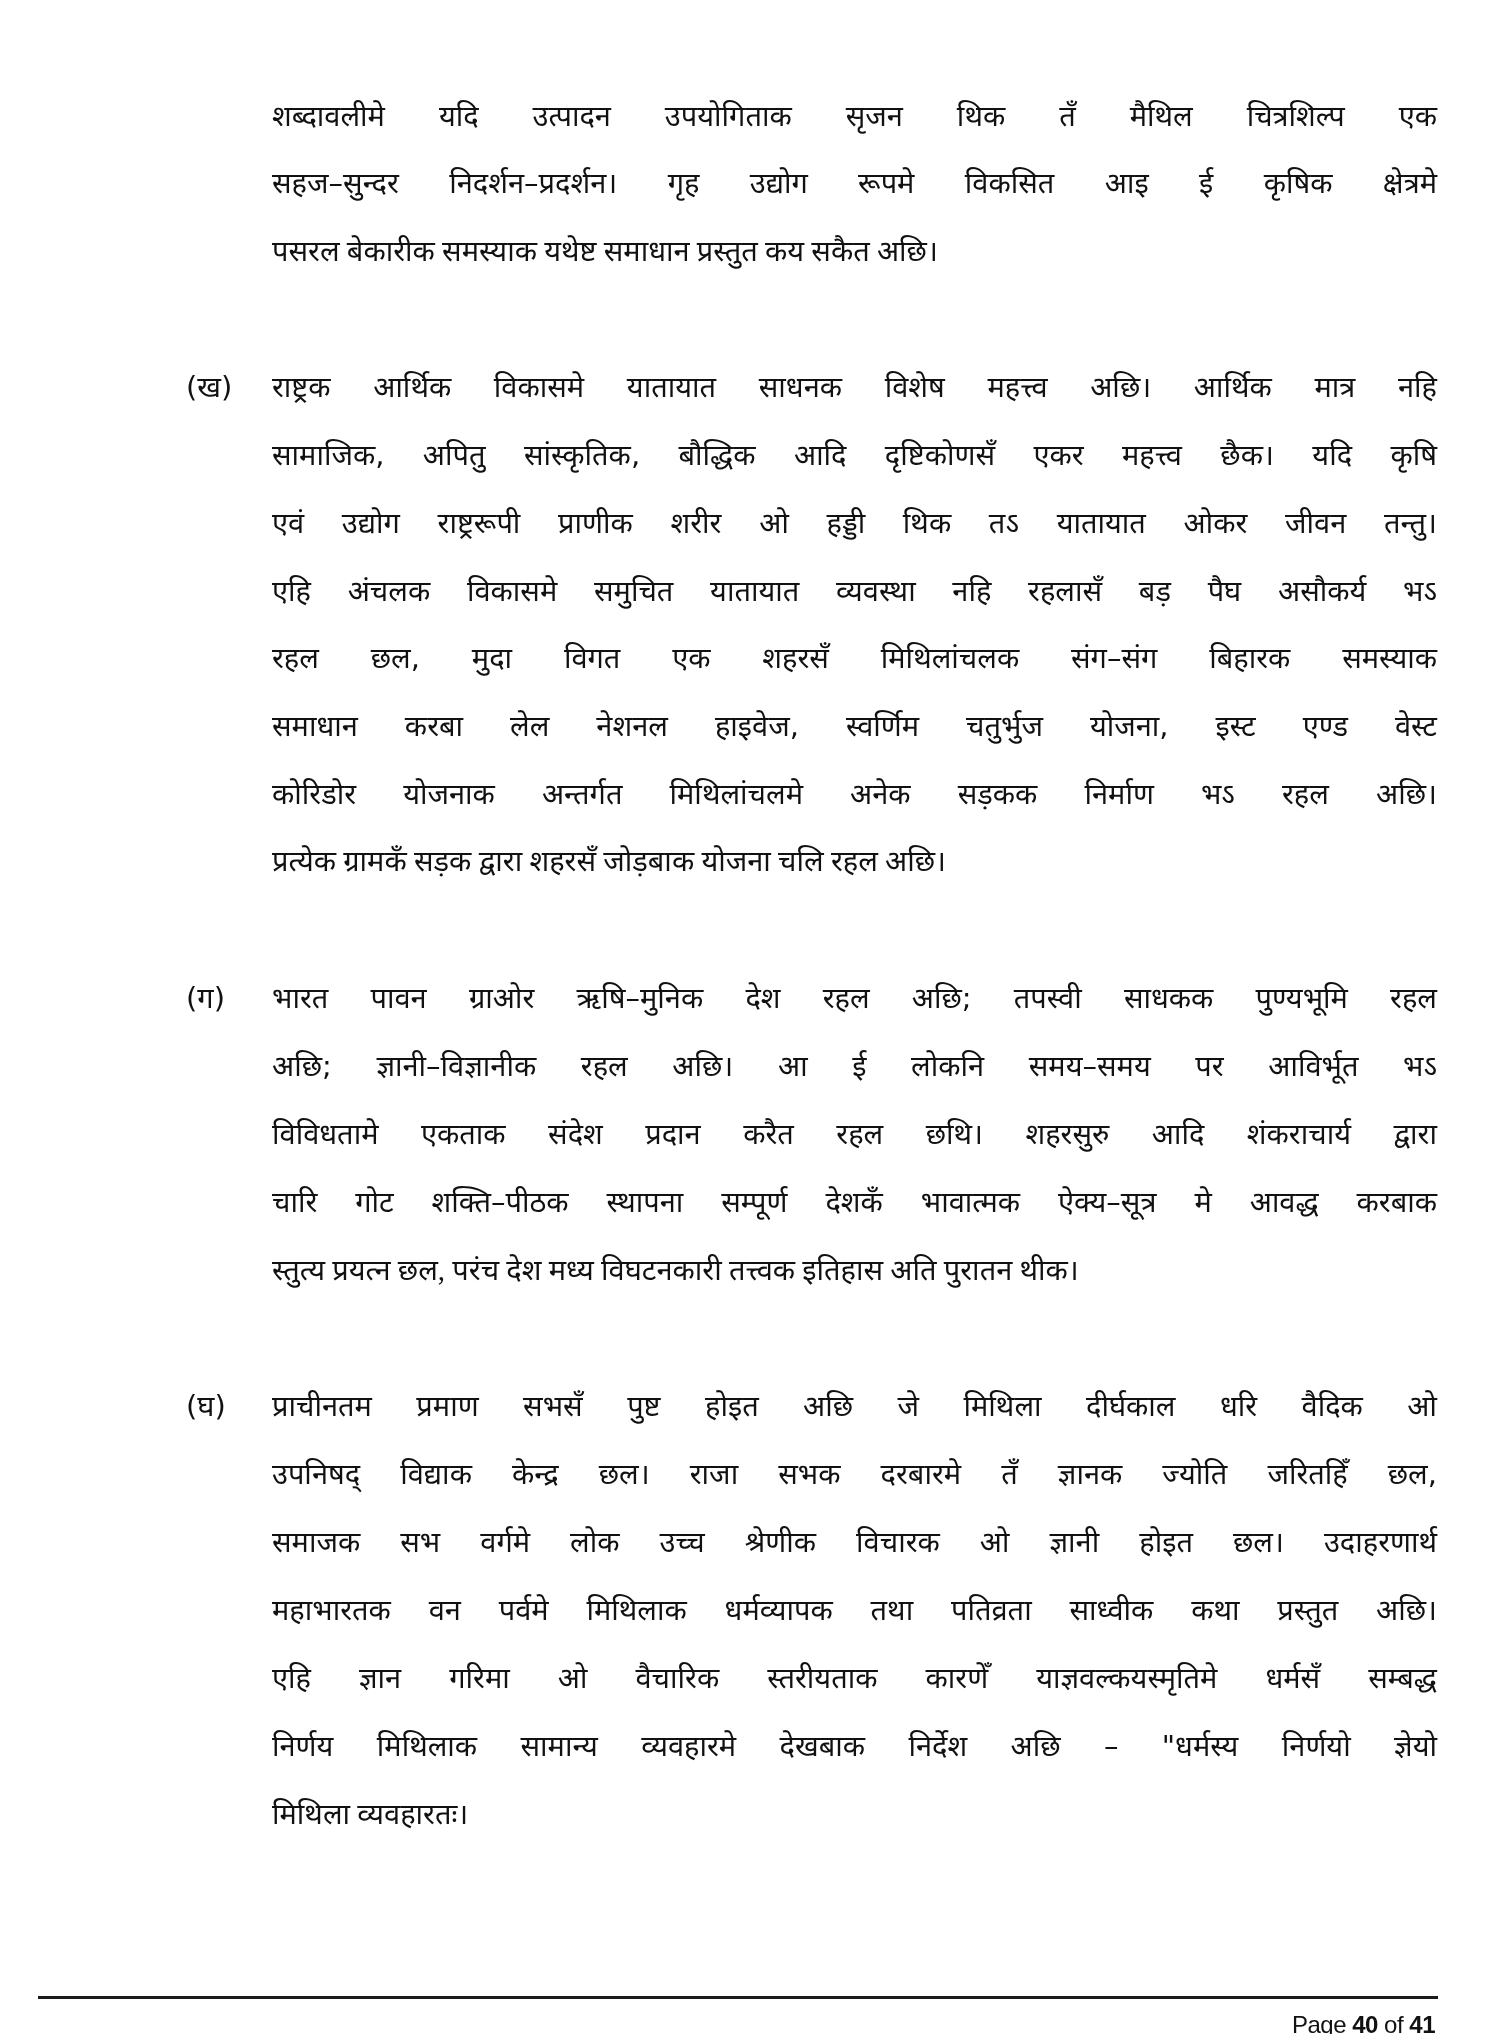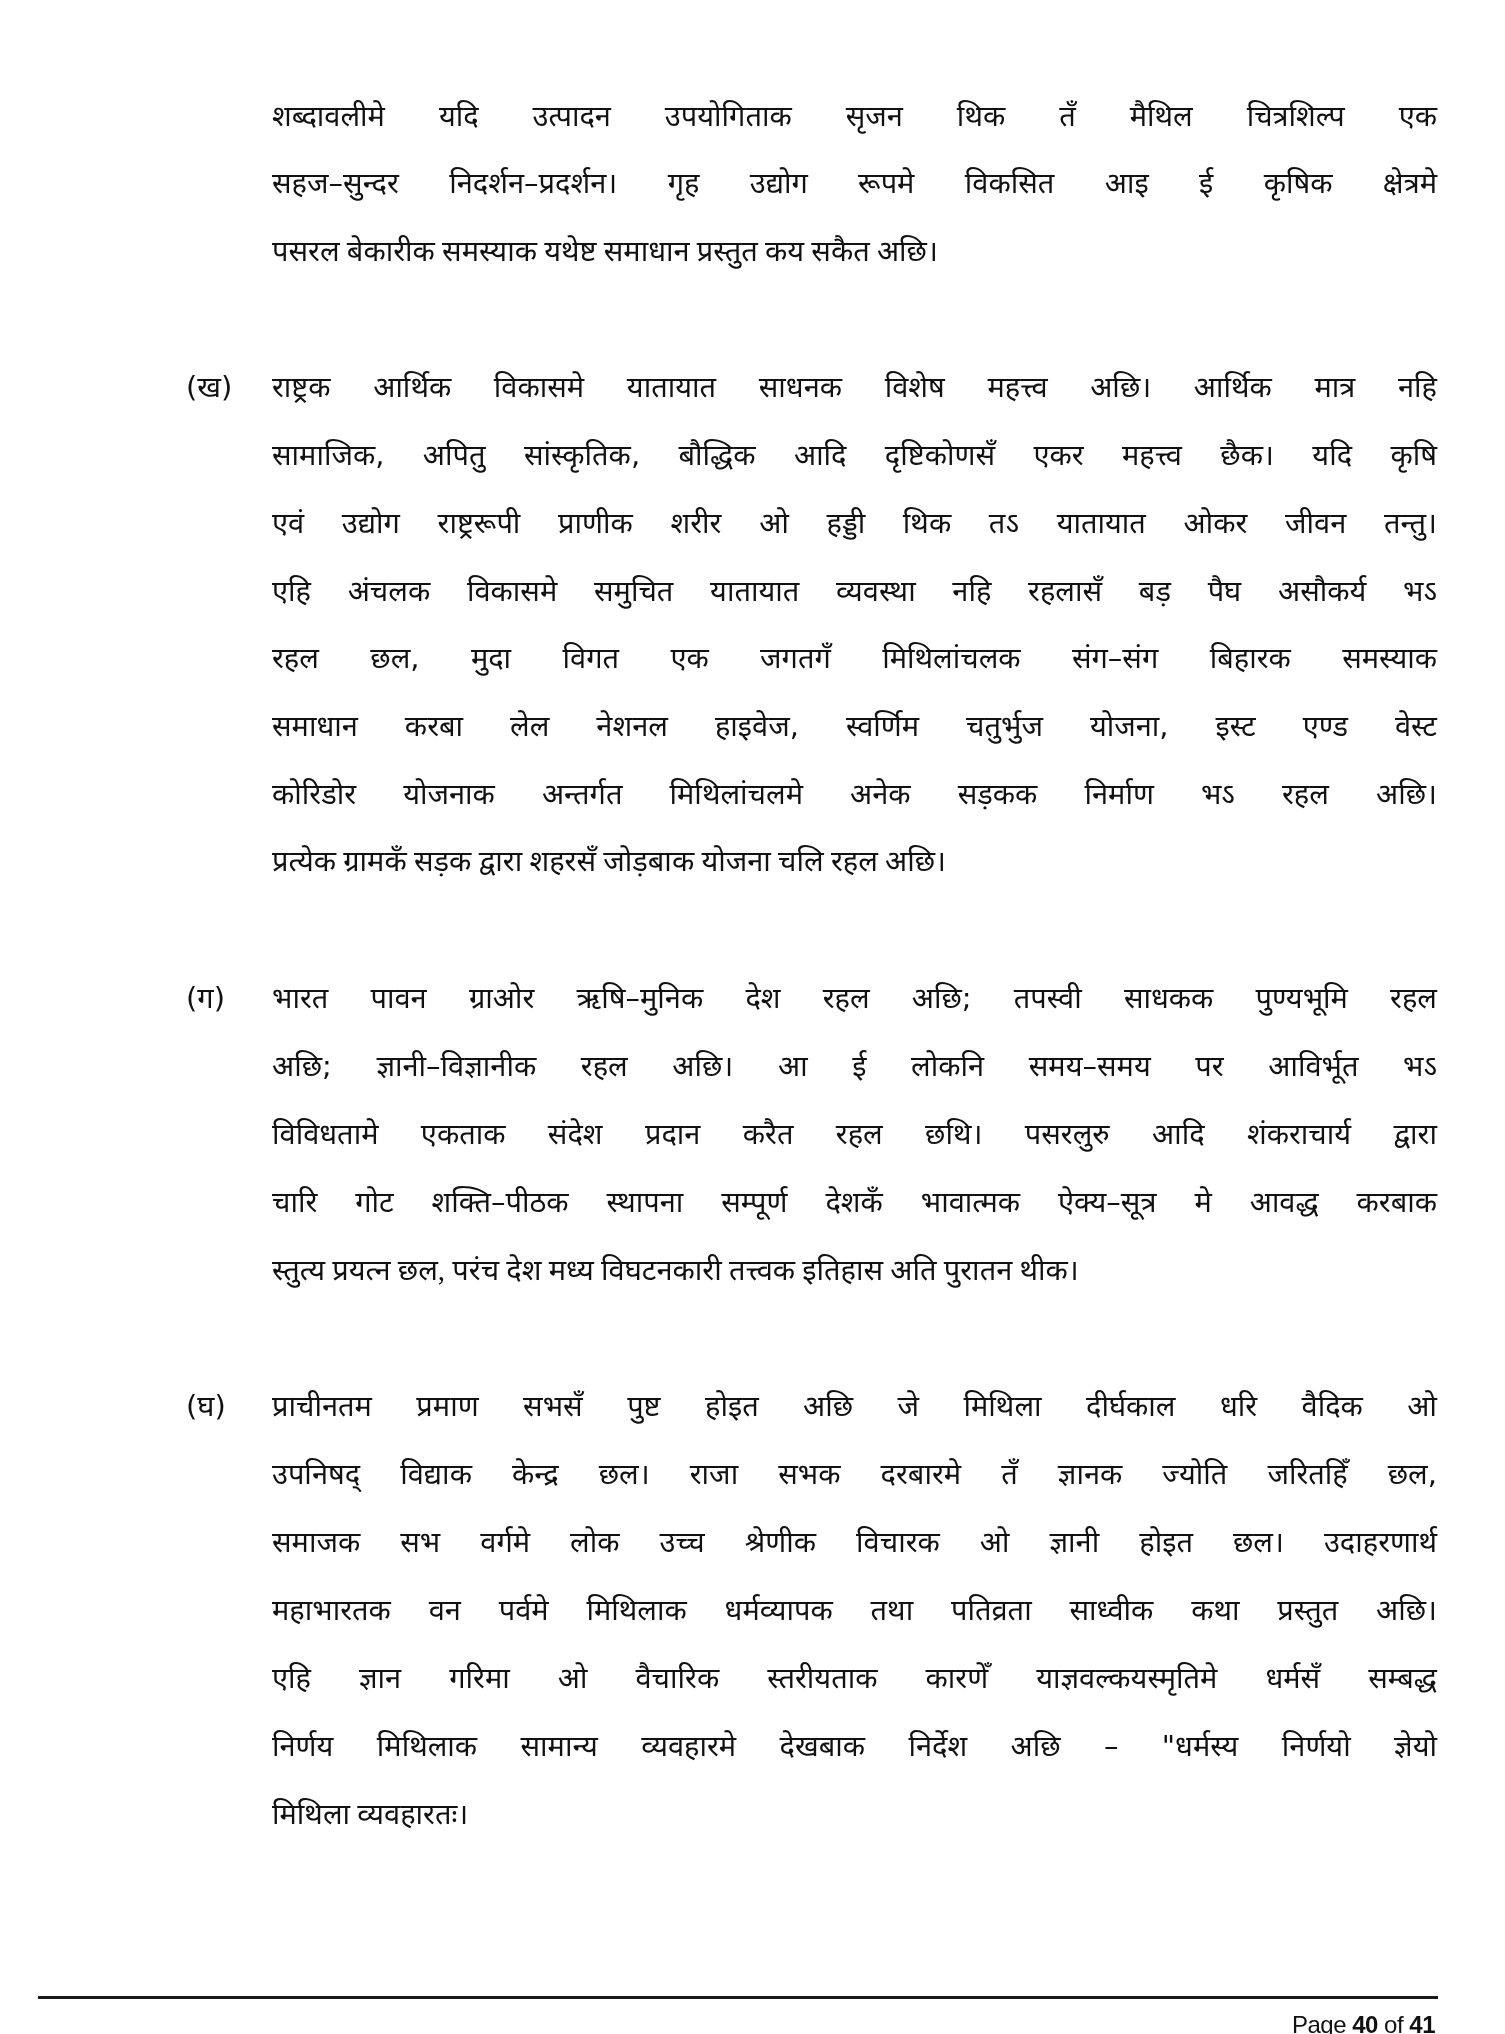--- a/index.html
+++ b/index.html
@@ -51,31 +51,31 @@
     <div class="line" style="top:145px">सहज–सुन्दर निदर्शन–प्रदर्शन। गृह उद्योग रूपमे विकसित आइ ई कृषिक क्षेत्रमे</div>
     <div class="line last" style="top:213px">पसरल बेकारीक समस्याक यथेष्ट समाधान प्रस्तुत कय सकैत अछि।</div>
   </div>
 
   <div>
     <div class="marker" style="top:349px">(ख)</div>
     <div class="line" style="top:349px">राष्ट्रक आर्थिक विकासमे यातायात साधनक विशेष महत्त्व अछि। आर्थिक मात्र नहि</div>
     <div class="line" style="top:417px">सामाजिक, अपितु सांस्कृतिक, बौद्धिक आदि दृष्टिकोणसँ एकर महत्त्व छैक। यदि कृषि</div>
     <div class="line" style="top:485px">एवं उद्योग राष्ट्ररूपी प्राणीक शरीर ओ हड्डी थिक तऽ यातायात ओकर जीवन तन्तु।</div>
     <div class="line" style="top:553px">एहि अंचलक विकासमे समुचित यातायात व्यवस्था नहि रहलासँ बड़ पैघ असौकर्य भऽ</div>
-    <div class="line" style="top:620px">रहल छल, मुदा विगत एक जगतगँ मिथिलांचलक संग–संग बिहारक समस्याक</div>
+    <div class="line" style="top:620px">रहल छल, मुदा विगत एक शहरसँ मिथिलांचलक संग–संग बिहारक समस्याक</div>
     <div class="line" style="top:688px">समाधान करबा लेल नेशनल हाइवेज, स्वर्णिम चतुर्भुज योजना, इस्ट एण्ड वेस्ट</div>
     <div class="line" style="top:756px">कोरिडोर योजनाक अन्तर्गत मिथिलांचलमे अनेक सड़कक निर्माण भऽ रहल अछि।</div>
     <div class="line last" style="top:823px">प्रत्येक ग्रामकँ सड़क द्वारा शहरसँ जोड़बाक योजना चलि रहल अछि।</div>
   </div>
 
   <div>
     <div class="marker" style="top:960px">(ग)</div>
     <div class="line" style="top:960px">भारत पावन ग्राओर ऋषि–मुनिक देश रहल अछि; तपस्वी साधकक पुण्यभूमि रहल</div>
     <div class="line" style="top:1028px">अछि; ज्ञानी–विज्ञानीक रहल अछि। आ ई लोकनि समय–समय पर आविर्भूत भऽ</div>
-    <div class="line" style="top:1096px">विविधतामे एकताक संदेश प्रदान करैत रहल छथि। पसरलुरु आदि शंकराचार्य द्वारा</div>
+    <div class="line" style="top:1096px">विविधतामे एकताक संदेश प्रदान करैत रहल छथि। शहरसुरु आदि शंकराचार्य द्वारा</div>
     <div class="line" style="top:1164px">चारि गोट शक्ति–पीठक स्थापना सम्पूर्ण देशकँ भावात्मक ऐक्य–सूत्र मे आवद्ध करबाक</div>
     <div class="line last" style="top:1232px">स्तुत्य प्रयत्न छल, परंच देश मध्य विघटनकारी तत्त्वक इतिहास अति पुरातन थीक।</div>
   </div>
 
   <div>
     <div class="marker" style="top:1368px">(घ)</div>
     <div class="line" style="top:1368px">प्राचीनतम प्रमाण सभसँ पुष्ट होइत अछि जे मिथिला दीर्घकाल धरि वैदिक ओ</div>
     <div class="line" style="top:1436px">उपनिषद् विद्याक केन्द्र छल। राजा सभक दरबारमे तँ ज्ञानक ज्योति जरितहिँ छल,</div>
     <div class="line" style="top:1504px">समाजक सभ वर्गमे लोक उच्च श्रेणीक विचारक ओ ज्ञानी होइत छल। उदाहरणार्थ</div>
     <div class="line" style="top:1572px">महाभारतक वन पर्वमे मिथिलाक धर्मव्यापक तथा पतिव्रता साध्वीक कथा प्रस्तुत अछि।</div>

